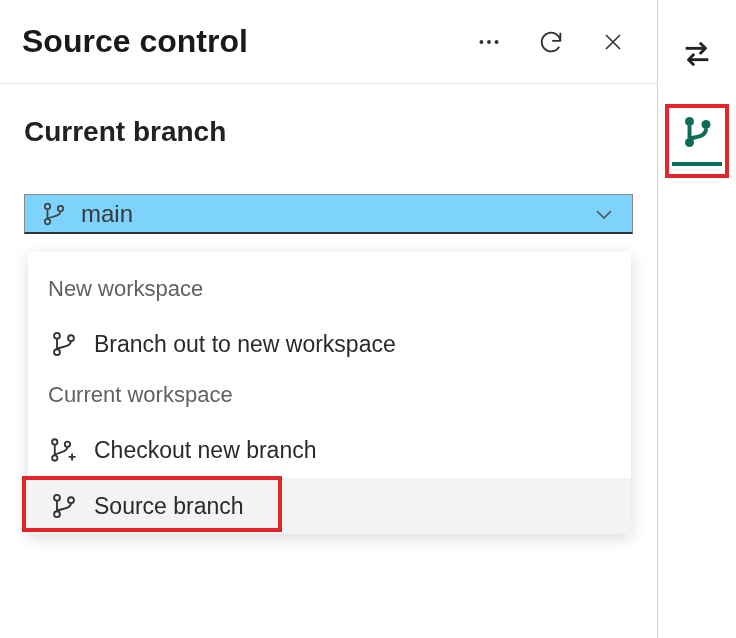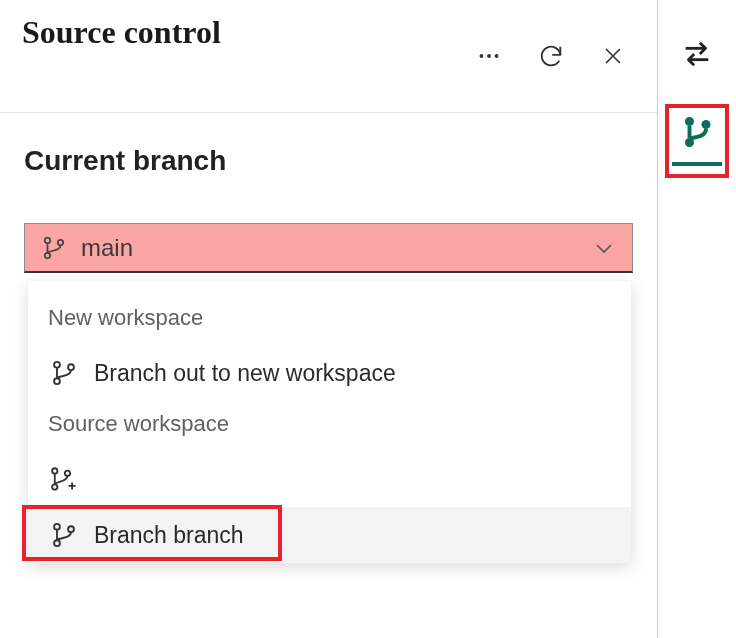--- a/index.html
+++ b/index.html
@@ -12,24 +12,24 @@
       color: #252525;
     }
     .main-pane {
       flex: 1;
       display: flex;
       flex-direction: column;
       border-right: 1px solid #d1d1d1;
     }
     .header {
       display: flex;
+      align-items: center;
       padding: 14px 28px 14px 22px;
       border-bottom: 1px solid #e5e5e5;
-      height: 113px;
-      font-family: Liberation Serif, serif;
+      height: 84px;
     }
     .header-title {
       font-size: 32px;
       font-weight: 600;
       flex: 1;
       color: #1a1a1a;
     }
     .header-actions {
       display: flex;
       align-items: center;
@@ -54,27 +54,27 @@
       font-size: 28px;
       font-weight: 600;
       margin-bottom: 40px;
       color: #222;
     }
     .dropdown {
       position: relative;
     }
     .dropdown-trigger {
       width: 100%;
-      height: 50px;
+      height: 40px;
       border: 1px solid #8a8a8a;
       border-bottom: 2px solid #333;
       display: flex;
       align-items: center;
       padding: 0 16px;
-      background: #fca5a5;
+      background: #7dd3fc;
       cursor: pointer;
       font-size: 24px;
       color: #3a3a3a;
       margin-top: 46px;
     }
     .dropdown-trigger .branch-ico { margin-right: 14px; }
     .dropdown-trigger .value { flex: 1; text-align: left; }
     .dropdown-panel {
       position: absolute;
       top: 58px;
@@ -207,44 +207,45 @@
               <circle cx="6" cy="5" r="2.5"></circle>
                 <circle cx="6" cy="19" r="2.5"></circle>
                 <circle cx="18" cy="7" r="2.5"></circle>
               <path d="M6 7.5 L6 16.5"></path>
                 <path d="M18 9.5 C18 14 12 14 6 16"></path>
             </svg>
           </span>
           <span>Branch out to new workspace</span>
         </div>
 
-        <div class="group-label">Source workspace</div>
+        <div class="group-label">Current workspace</div>
         <div class="menu-item">
           <span class="ico-wrap">
             <svg width="30" height="28" viewBox="0 0 26 24" fill="none" stroke="#333" stroke-width="1.6">
               <circle cx="5" cy="5" r="2.3"></circle>
                 <circle cx="5" cy="19" r="2.3"></circle>
                 <circle cx="16" cy="7" r="2.3"></circle>
               <path d="M5 7.3 L5 16.7"></path>
                 <path d="M16 9.3 C16 13.5 10 13.5 5 16"></path>
               <path d="M20 15 L20 21 M17 18 L23 18"></path>
             </svg>
           </span>
+          <span>Checkout new branch</span>
         </div>
         <div class="menu-item hovered" style="position:relative;">
           <span class="ico-wrap">
             <svg width="28" height="28" viewBox="0 0 24 24" fill="none" stroke="#333" stroke-width="1.6">
               <circle cx="6" cy="5" r="2.5"></circle>
                 <circle cx="6" cy="19" r="2.5"></circle>
                 <circle cx="18" cy="7" r="2.5"></circle>
               <path d="M6 7.5 L6 16.5"></path>
                 <path d="M18 9.5 C18 14 12 14 6 16"></path>
             </svg>
           </span>
-          <span>Branch branch</span>
+          <span>Source branch</span>
           <div class="switch-highlight" style="left:-6px; top:-2px; width:260px; height:56px;"></div>
         </div>
       </div>
     </div>
   </div>
 </div>
 
 <div class="right-rail">
   <button class="rail-btn">
     <svg width="34" height="34" viewBox="0 0 24 24" fill="none" stroke="#222" stroke-width="2">

